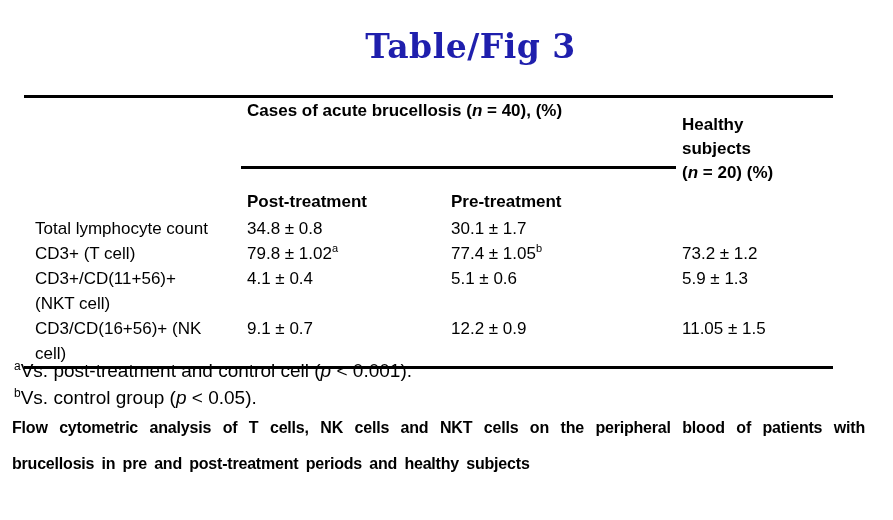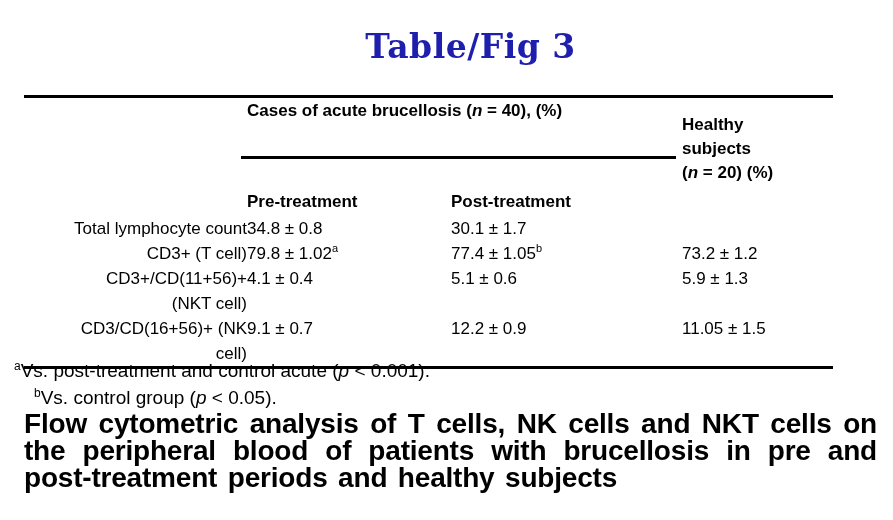--- a/index.html
+++ b/index.html
@@ -14,37 +14,37 @@
     letter-spacing:0.5px;
   }
   .tbl {
     position:absolute; left:24px; top:95px; width:809px;
     border-top:3px solid #000; border-bottom:3px solid #000;
     font-size:17px;
   }
   .grid { display:grid; grid-template-columns:223px 204px 231px 151px; }
   .hdr { font-weight:bold; }
   .group-cell {
-    grid-column:2 / 4; padding-top:3px; height:61px; box-sizing:border-box;
+    grid-column:2 / 4; padding-top:3px; height:71px; box-sizing:border-box;
     border-bottom:3px solid #000; margin-left:-6px; margin-right:6px; padding-left:6px;
   }
   .healthy-cell { grid-column:4 / 5; padding-top:15px; line-height:24px; }
   .subhdr-row > div { padding-top:7px; padding-bottom:4px; }
   .data-row { line-height:25px; }
-  .label-cell { padding-left:11px;text-align:right; }
+  .label-cell { padding-left:11px; }
   .ital { font-style:italic; font-weight:inherit; }
   sup.mark { font-size:11px; vertical-align:super; line-height:0; }
   .fn {
     position:absolute; left:14px; font-size:19px; line-height:26px;
   }
   .fn sup { font-size:12px; vertical-align:super; line-height:0; }
   .fn .ital { font-style:italic; }
   .caption {
-    position:absolute; left:24px; width:853px; top:410px;
-    font-size:28px; font-weight:bold; line-height:27px;
+    position:absolute; left:12px; width:853px; top:410px;
+    font-size:16px; font-weight:bold; line-height:36px;
     letter-spacing:-0.2px; word-spacing:3px; text-align:justify;
   }
 </style>
 </head>
 <body>
 
 <div class="page">
 
   <div class="title" style="color: rgb(31, 31, 173);">Table/Fig 3</div>
 
@@ -55,22 +55,22 @@
       <div class="group-cell"><span>Cases of acute brucellosis (</span><span class="ital">n</span><span> = 40), (%)</span></div>
       <div class="healthy-cell">
         <div>Healthy</div>
         <div>subjects</div>
         <div><span>(</span><span class="ital">n</span><span> = 20) (%)</span></div>
       </div>
     </div>
 
     <div class="grid hdr subhdr-row">
       <div></div>
+      <div>Post-treatment</div>
       <div>Pre-treatment</div>
-      <div>Post-treatment</div>
       <div></div>
     </div>
 
     <div class="grid data-row">
       <div class="label-cell">
         <div>Total lymphocyte count</div>
       </div>
       <div><span>34.8 ± 0.8</span></div>
       <div><span>30.1 ± 1.7</span></div>
     </div>
@@ -99,19 +99,19 @@
         <div>CD3/CD(16+56)+ (NK</div>
         <div>cell)</div>
       </div>
       <div><span>9.1 ± 0.7</span></div>
       <div><span>12.2 ± 0.9</span></div>
       <div><span>11.05 ± 1.5</span></div>
     </div>
 
   </div>
 
-  <div class="fn" style="top:358px;"><sup>a</sup><span>Vs. post-treatment and control acute (</span><span class="ital">p</span><span> &lt; 0.001).</span></div>
+  <div class="fn" style="top:358px;"><sup>a</sup><span>Vs. post-treatment and control cell (</span><span class="ital">p</span><span> &lt; 0.001).</span></div>
 
-  <div class="fn" style="top:385px;margin-left:20px;"><sup>b</sup><span>Vs. control group (</span><span class="ital">p</span><span> &lt; 0.05).</span></div>
+  <div class="fn" style="top:385px;"><sup>b</sup><span>Vs. control group (</span><span class="ital">p</span><span> &lt; 0.05).</span></div>
 
   <div class="caption">Flow cytometric analysis of T cells, NK cells and NKT cells on the peripheral blood of patients with brucellosis in pre and post-treatment periods and healthy subjects</div>
 
 </div>
 
 </body></html>

